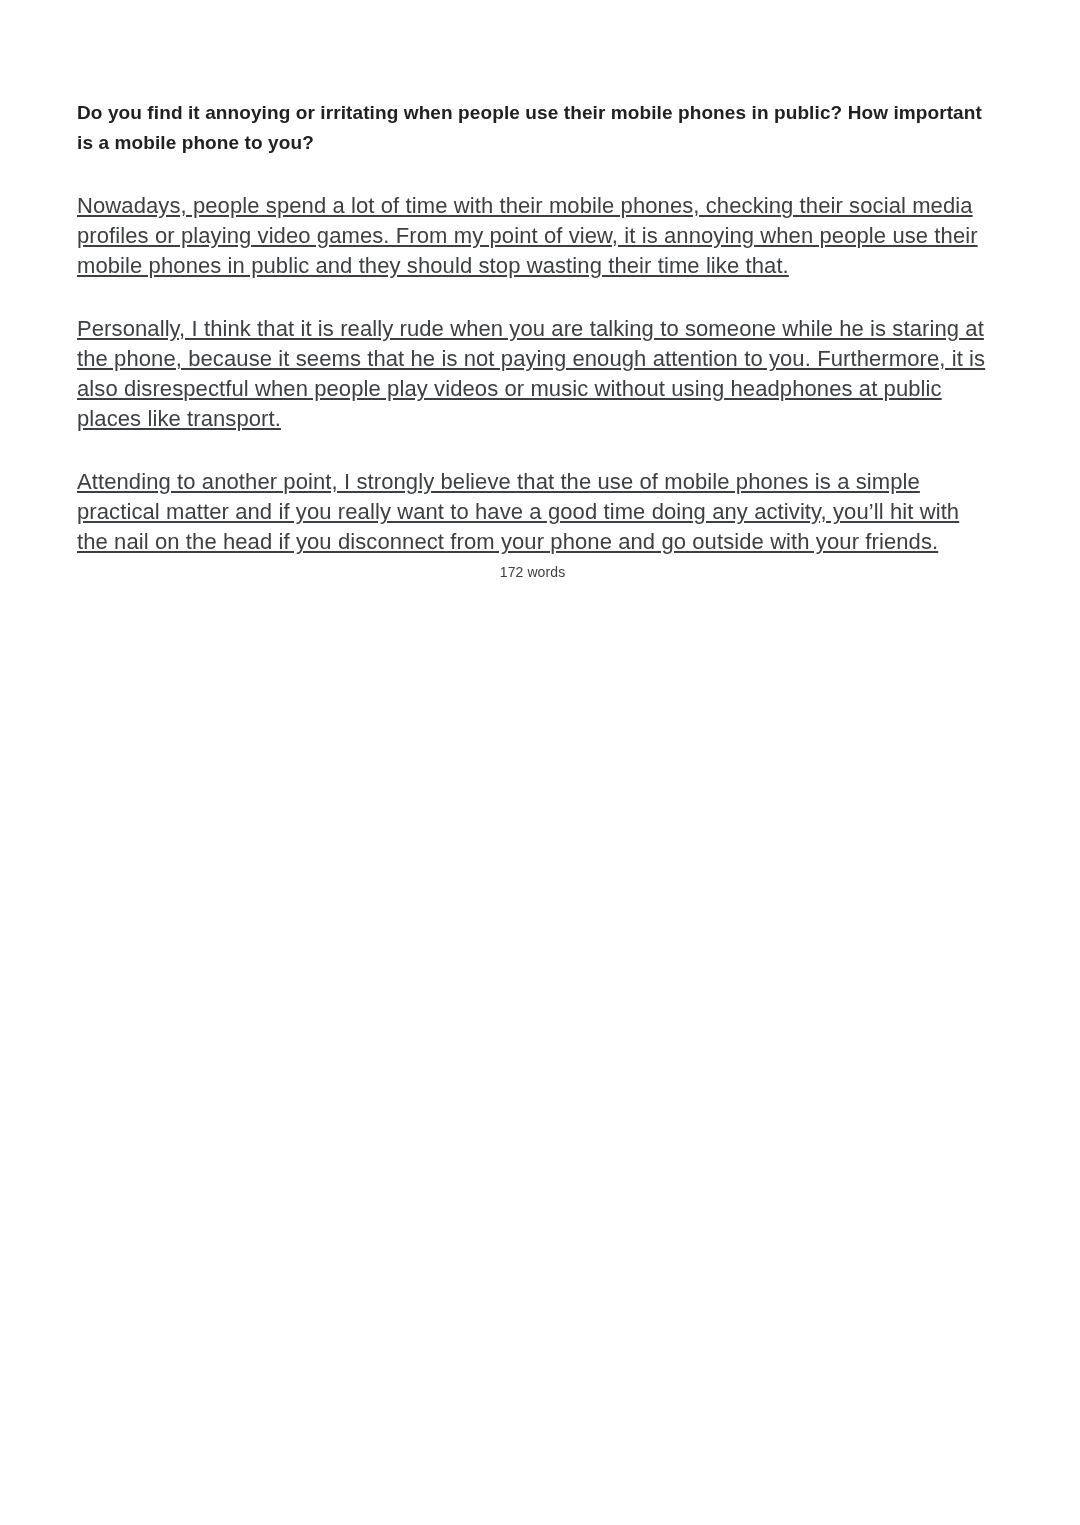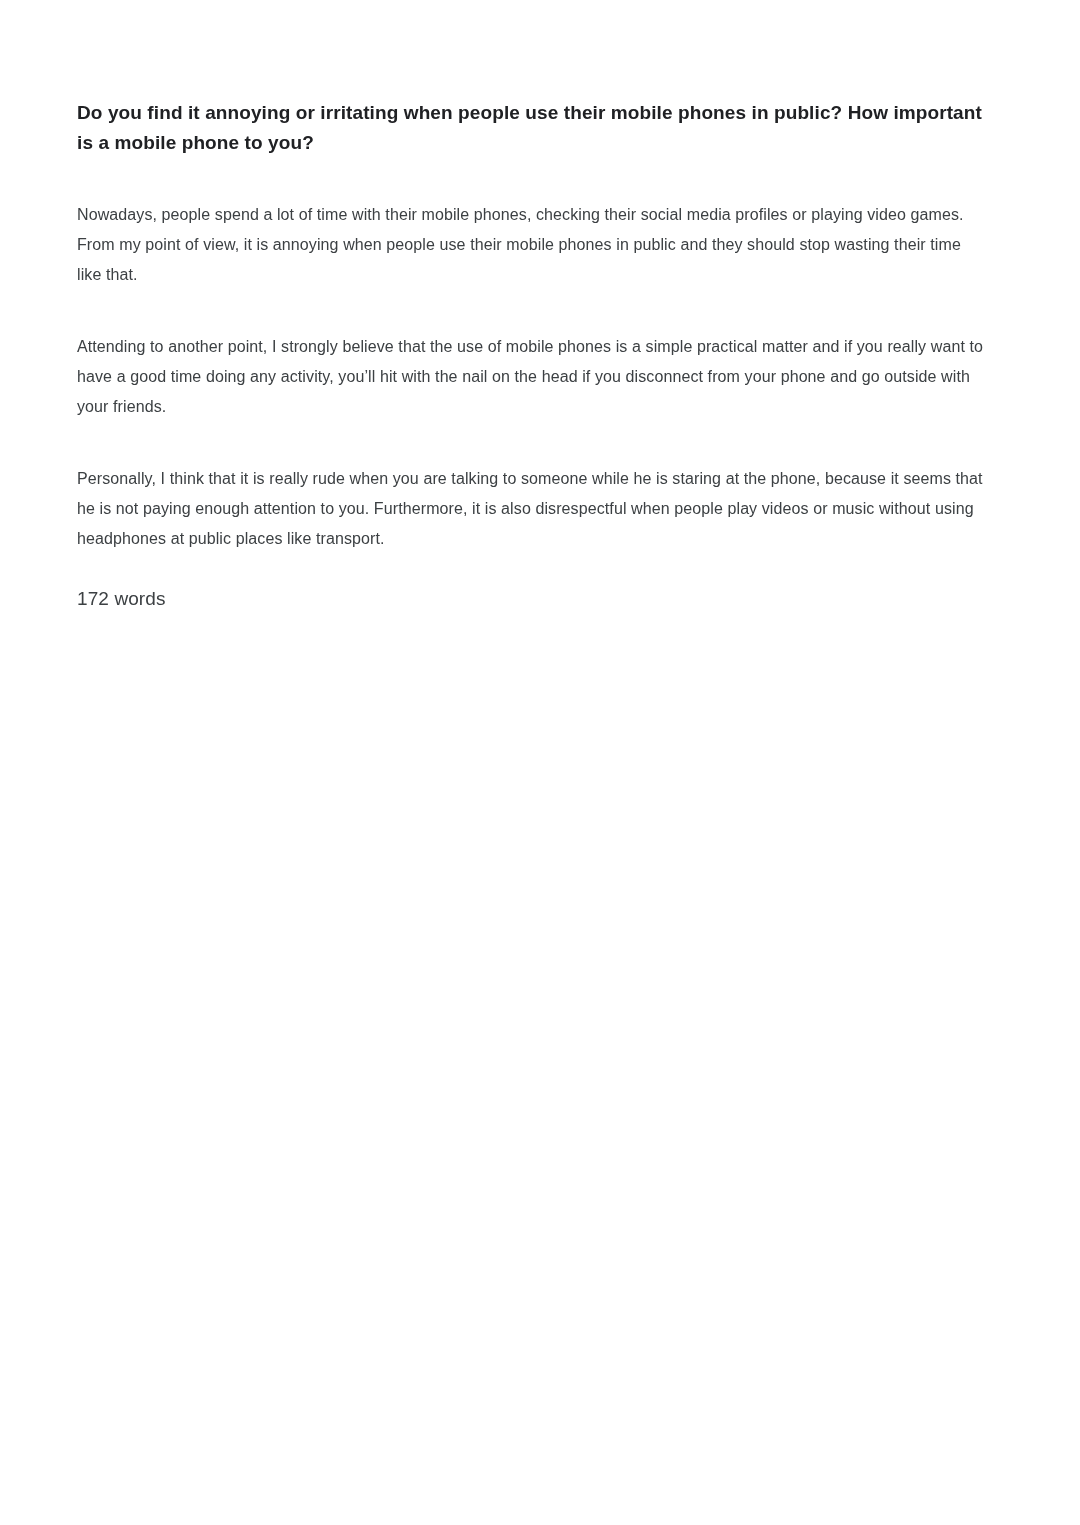--- a/index.html
+++ b/index.html
@@ -25,47 +25,48 @@
   .doc-heading {
     font-size: 19px;
     line-height: 30px;
     font-weight: 700;
     color: #202124;
     letter-spacing: 0.1px;
     max-width: 913px;
   }
 
   .doc-paragraph {
-    font-size: 16px;
+    font-size: 22px;
     line-height: 30px;
     font-weight: 400;
     color: #3c4043;
     letter-spacing: 0.1px;
-    margin-top: 42px;
+    margin-top: 33px;
     max-width: 913px;
+    text-decoration: underline;
   }
 
   .doc-wordcount {
-    font-size: 19px;
+    font-size: 14px;
     line-height: 30px;
     font-weight: 400;
     color: #3c4043;
     letter-spacing: 0.1px;
-    margin-top: 30px;
+    text-align: center;
   }
 </style>
 </head>
 <body>
 
 <div class="doc-page">
 
   <h1 class="doc-heading">Do you find it annoying or irritating when people use their mobile phones in public? How important is a mobile phone to you?</h1>
 
   <p class="doc-paragraph">Nowadays, people spend a lot of time with their mobile phones, checking their social media profiles or playing video games. From my point of view, it is annoying when people use their mobile phones in public and they should stop wasting their time like that.</p>
 
+  <p class="doc-paragraph">Personally, I think that it is really rude when you are talking to someone while he is staring at the phone, because it seems that he is not paying enough attention to you. Furthermore, it is also disrespectful when people play videos or music without using headphones at public places like transport.</p>
+
   <p class="doc-paragraph">Attending to another point, I strongly believe that the use of mobile phones is a simple practical matter and if you really want to have a good time doing any activity, you’ll hit with the nail on the head if you disconnect from your phone and go outside with your friends.</p>
-
-  <p class="doc-paragraph">Personally, I think that it is really rude when you are talking to someone while he is staring at the phone, because it seems that he is not paying enough attention to you. Furthermore, it is also disrespectful when people play videos or music without using headphones at public places like transport.</p>
 
 
   <p class="doc-wordcount">172 words</p>
 
 </div>
 
 </body></html>

